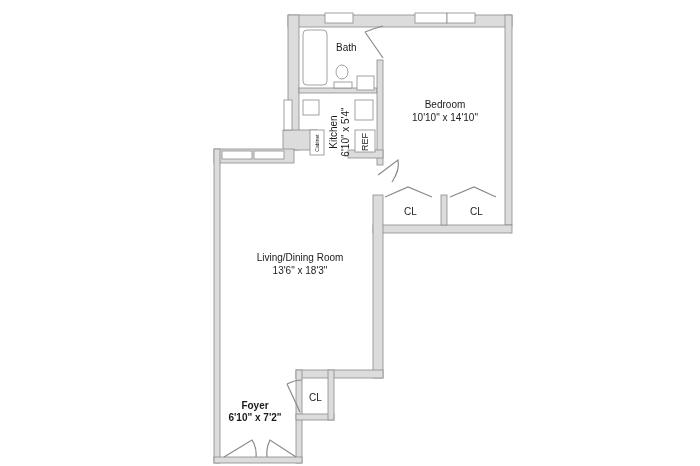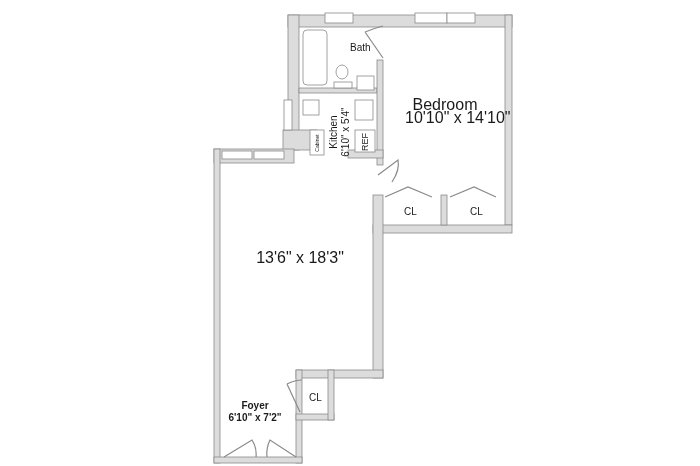--- a/index.html
+++ b/index.html
@@ -1,19 +1,19 @@
 <!DOCTYPE html>
 <html><head>
 <meta charset="utf-8">
 <style>
   html, body { margin:0; padding:0; background:#ffffff; }
   body { width:700px; height:466px; position:relative; overflow:hidden; font-family:"Liberation Sans", sans-serif; }
   svg { position:absolute; left:0; top:0; }
   .lbl { position:absolute; color:#1a1a1a; font-size:10px; text-align:center; line-height:12px; white-space:nowrap; }
-  .lbl-big { font-size:16px; line-height:13px; }
+  .lbl-big { font-size:10px; line-height:13px; }
   .vert { transform:rotate(-90deg); transform-origin:center center; }
 </style>
 </head>
 <body>
 
 <svg width="700" height="466" viewBox="0 0 700 466">
   <g fill="#dcdcdc" stroke="#8a8a8a" stroke-width="0.8">
 
     <rect x="288" y="15" width="224" height="12"></rect>
 
@@ -69,36 +69,37 @@
     <path d="M365 32 L383 58 M365 32 Q375 28 383 26"></path>
     <path d="M378 175 L398 160 Q400 170 392 182"></path>
     <path d="M385 197 L408 187 L432 197"></path>
     <path d="M450 197 L474 187 L496 197"></path>
     <path d="M287 384 L300 412 M287 384 Q295 380 302 380"></path>
     <path d="M224 457 L252 440 Q257 448 256 457"></path>
     <path d="M267 457 Q266 448 270 440 L296 457"></path>
   </g>
 </svg>
 
-<div class="lbl" style="left:350px; top:42px;text-align:right;"><span>Bath</span></div>
+<div class="lbl" style="left:336px; top:42px;text-align:right;"><span>Bath</span></div>
 
 <div class="lbl lbl-big" style="left:405px; top:98px; width:80px;">
   <div>Bedroom</div>
   <div>10'10" x 14'10"</div>
 </div>
 
 <div class="lbl vert" style="left:300px; top:120px; width:80px;">
   <div>Kitchen</div>
   <div>6'10" x 5'4"</div>
 </div>
 
 <div class="lbl vert" style="left:350px; top:136px; width:30px; font-size:9px;">REF</div>
 <div class="lbl vert" style="left:302px; top:137px; width:30px; font-size:5px;">Cabinet</div>
 
 <div class="lbl lbl-big" style="left:240px; top:251px; width:120px;">
+  <div>Living/Dining Room</div>
   <div>13'6" x 18'3"</div>
 </div>
 
 <div class="lbl" style="left:225px; top:400px; width:60px;font-weight:bold;">
   <div>Foyer</div>
   <div>6'10" x 7'2"</div>
 </div>
 
 <div class="lbl" style="left:404px; top:206px;">CL</div>
 <div class="lbl" style="left:470px; top:206px;">CL</div>

